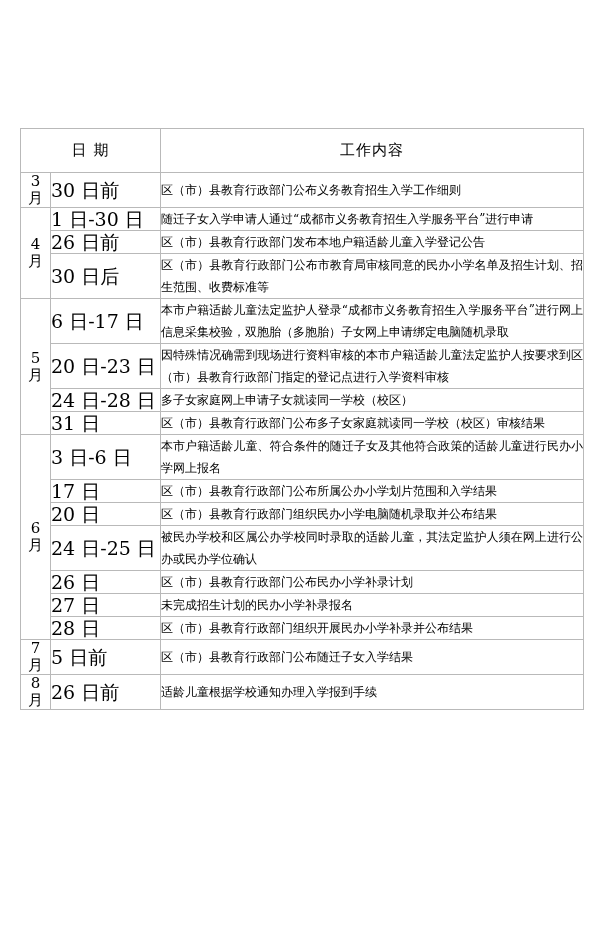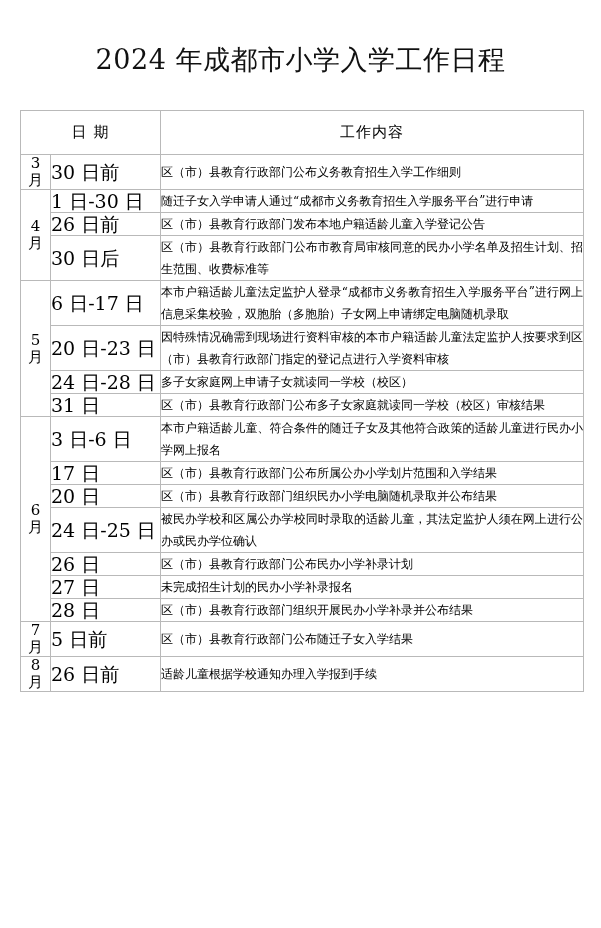--- a/index.html
+++ b/index.html
@@ -32,21 +32,21 @@
     line-height: 40px;
     font-weight: 400;
     letter-spacing: 0.5px;
     color: #111111;
     white-space: nowrap;
   }
 
   #schedule-table {
     position: absolute;
     left: 20px;
-    top: 110px;
+    top: 128px;
     width: 563px;
     border-collapse: collapse;
     table-layout: fixed;
   }
 
   #schedule-table td,
   #schedule-table th {
     border: 1px solid #b9b9b9;
     padding: 0;
     vertical-align: middle;
@@ -115,21 +115,20 @@
   
   tr.last-row > td {
     border-bottom: 1px solid #5a5a5a;
   }
 </style>
 </head>
 <body>
 
 <div id="page">
 
-  <div id="doc-title">2024 年成都市小学入学工作日程</div>
 
   <table id="schedule-table">
     <colgroup>
       <col class="col-month">
       <col class="col-date">
       <col class="col-body">
     </colgroup>
     <tbody id="table-body">
       <tr class="hdr">
         <td class="hdr-date" colspan="2">日 期</td>

